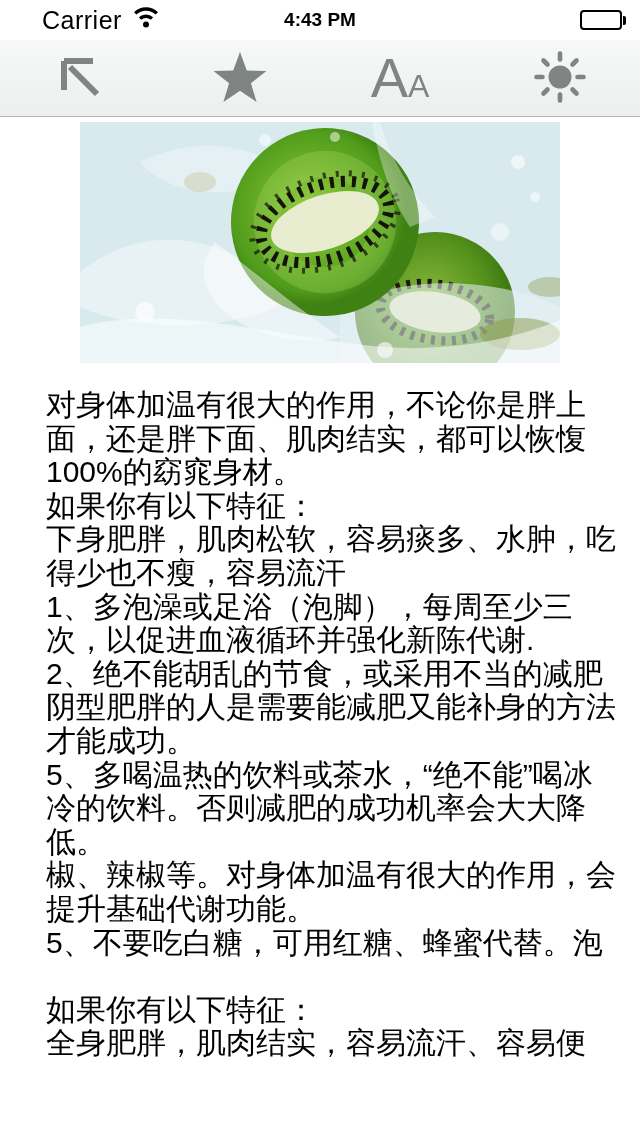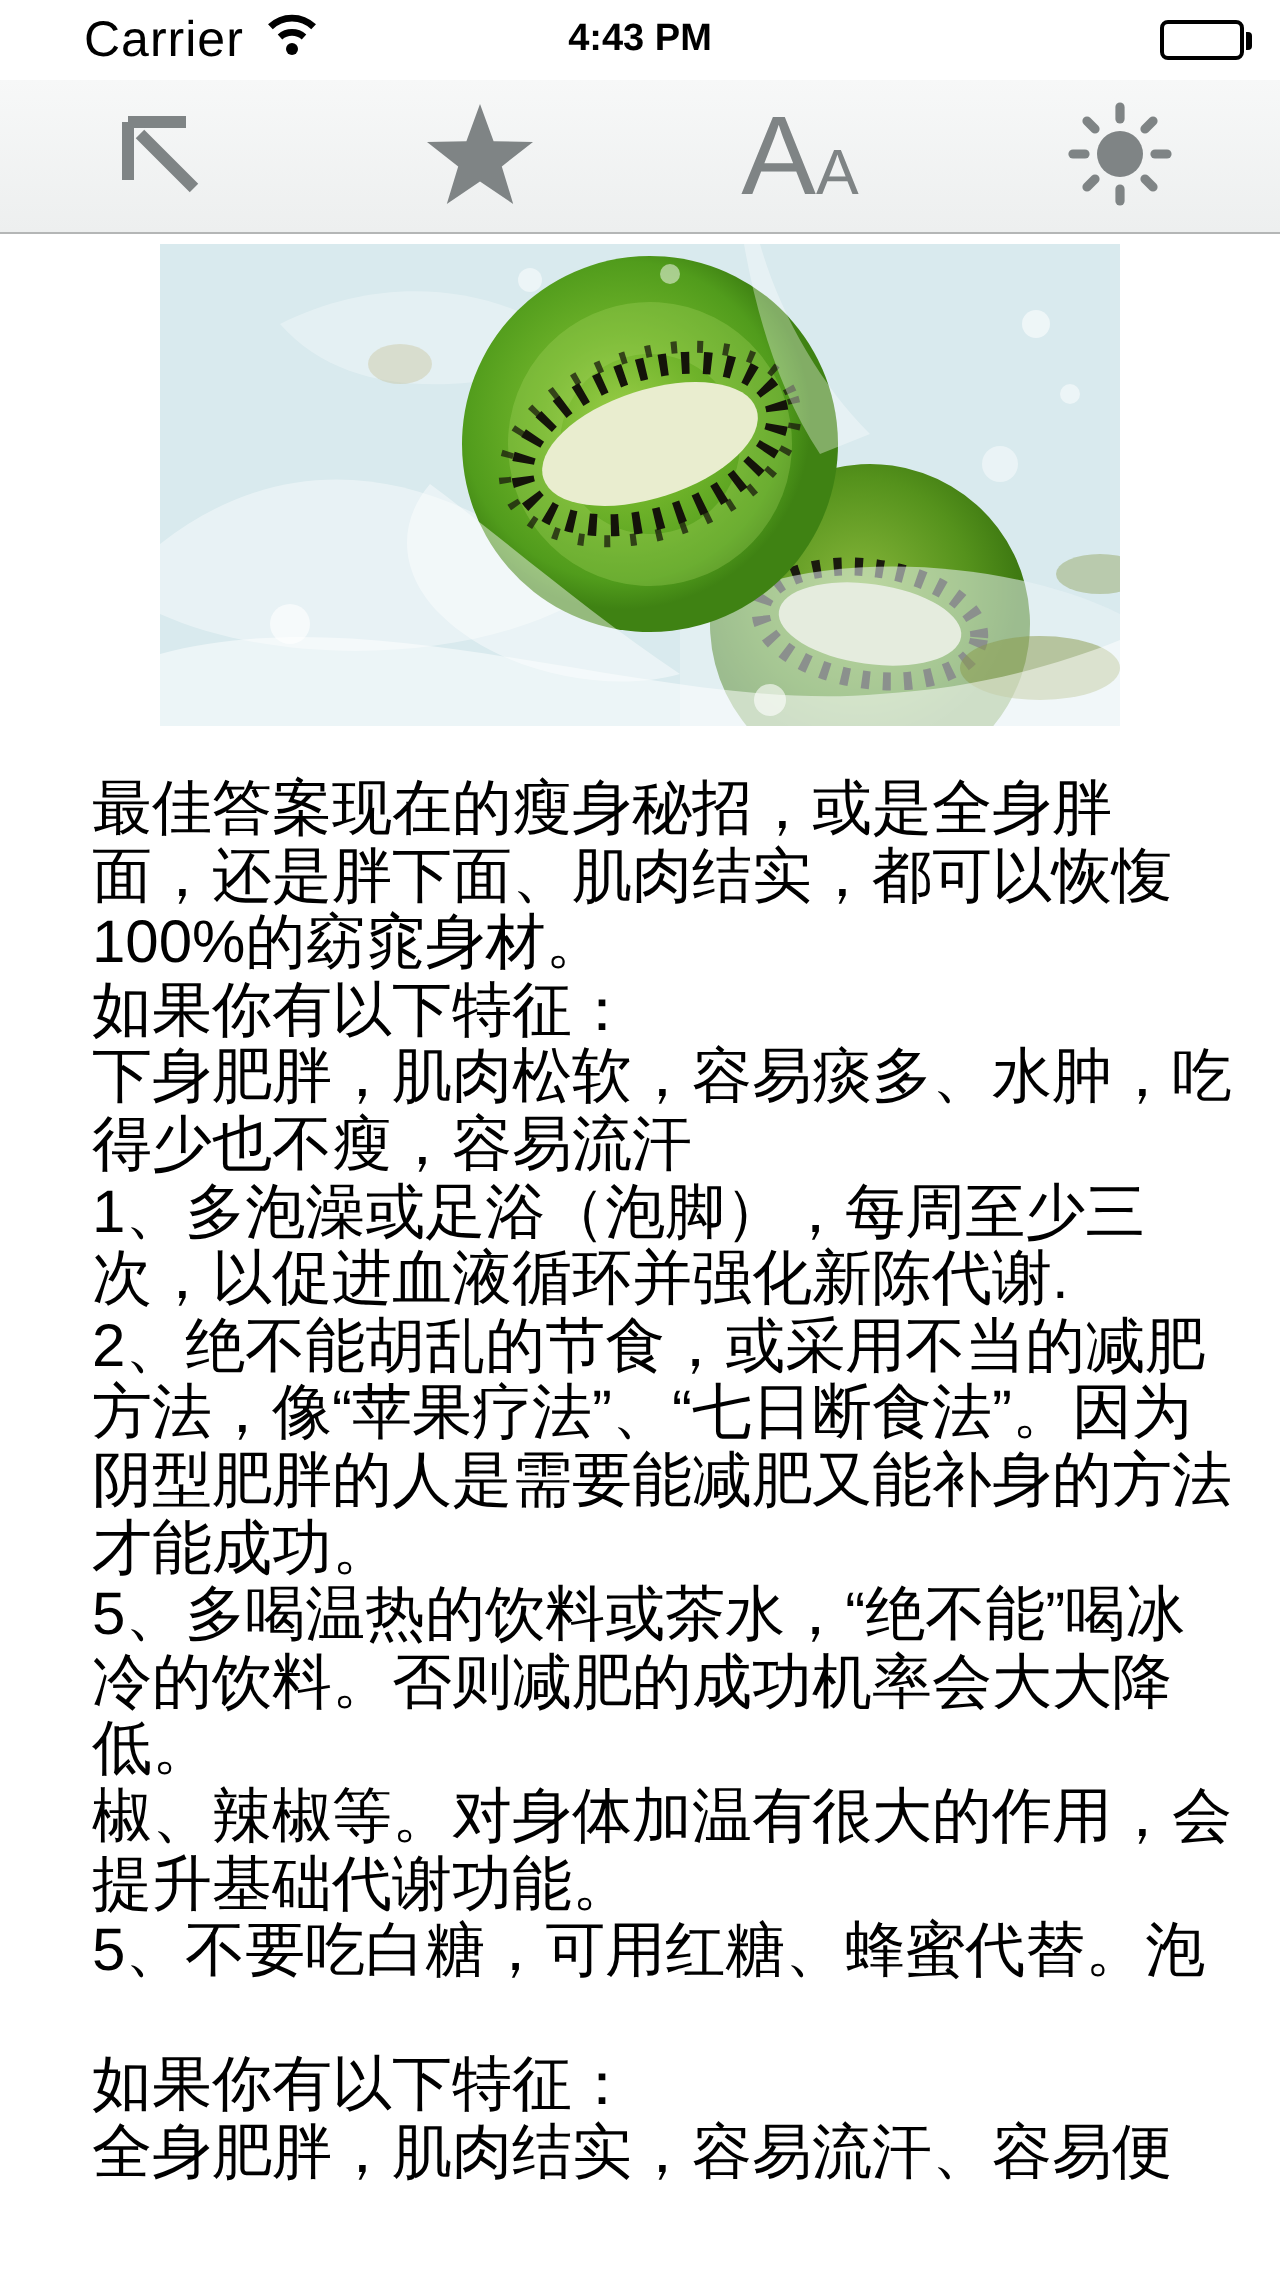--- a/index.html
+++ b/index.html
@@ -141,30 +141,29 @@
     <path d="M0,205 C110,175 250,235 360,225 C410,222 450,210 480,198 L480,241 L0,241 Z" fill="#ffffff" opacity="0.50"></path>
     <path d="M135,120 C175,150 215,185 260,215 C225,225 170,215 140,185 C120,165 118,140 135,120 Z" fill="#ffffff" opacity="0.45"></path>
     <path d="M300,0 C310,35 330,70 355,95 L330,105 C310,75 298,35 292,0 Z" fill="#ffffff" opacity="0.35"></path>
     <circle cx="65" cy="190" r="10" fill="#ffffff" opacity="0.6"></circle>
     <circle cx="305" cy="228" r="8" fill="#ffffff" opacity="0.6"></circle>
     <circle cx="255" cy="15" r="5" fill="#ffffff" opacity="0.5"></circle>
   </svg>
 </div>
 
 <div class="article">
-    <div class="text-line">最佳答案现在的瘦身秘招，或是全身胖</div>
+    <div class="text-line">对身体加温有很大的作用，不论你是胖上</div>
     <div class="text-line">面，还是胖下面、肌肉结实，都可以恢愎</div>
     <div class="text-line">100%的窈窕身材。</div>
     <div class="text-line">如果你有以下特征：</div>
     <div class="text-line">下身肥胖，肌肉松软，容易痰多、水肿，吃</div>
     <div class="text-line">得少也不瘦，容易流汗</div>
     <div class="text-line">1、多泡澡或足浴（泡脚），每周至少三</div>
     <div class="text-line">次，以促进血液循环并强化新陈代谢.</div>
     <div class="text-line">2、绝不能胡乱的节食，或采用不当的减肥</div>
-    <div class="text-line">方法，像“苹果疗法”、“七日断食法”。因为</div>
     <div class="text-line">阴型肥胖的人是需要能减肥又能补身的方法</div>
     <div class="text-line">才能成功。</div>
     <div class="text-line">5、多喝温热的饮料或茶水，“绝不能”喝冰</div>
     <div class="text-line">冷的饮料。否则减肥的成功机率会大大降</div>
     <div class="text-line">低。</div>
     <div class="text-line">椒、辣椒等。对身体加温有很大的作用，会</div>
     <div class="text-line">提升基础代谢功能。</div>
     <div class="text-line">5、不要吃白糖，可用红糖、蜂蜜代替。泡</div>
     <div class="text-line"></div>
     <div class="text-line">如果你有以下特征：</div>

